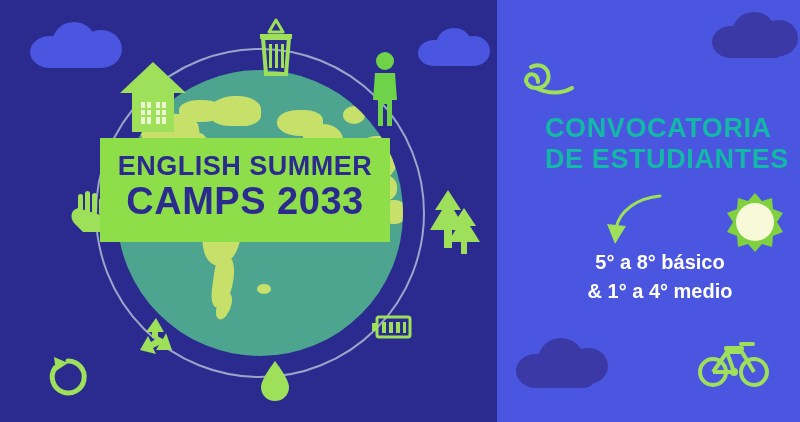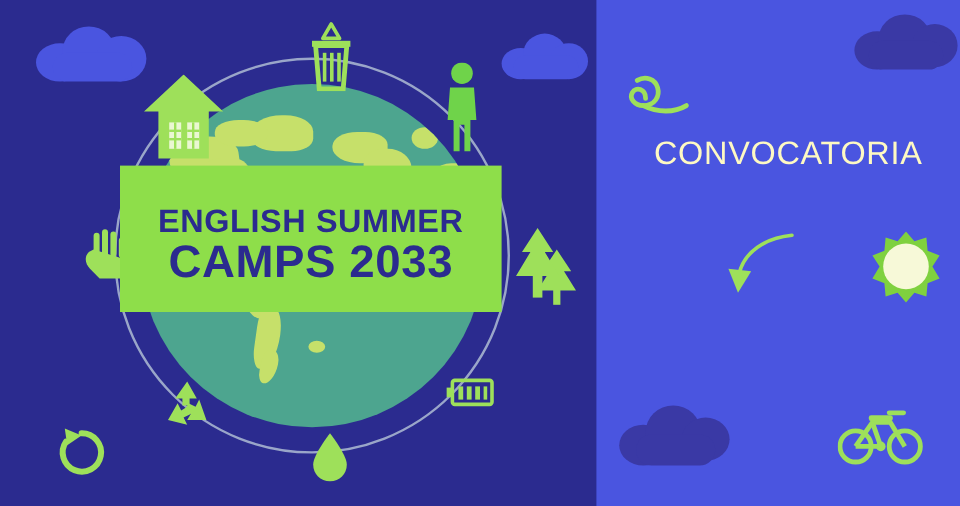--- a/index.html
+++ b/index.html
@@ -60,22 +60,22 @@
     overflow: hidden;
   }
   .land {
     position: absolute;
     background: #c6e06a;
   }
   
   .headline {
     position: absolute;
     left: 100px; top: 138px;
-    width: 318px;
-    padding: 32px 10px 16px 10px;
+    width: 290px;
+    padding: 14px 10px 16px 10px;
     background: #8ede4a;
     box-sizing: border-box;
     text-align: center;
     z-index: 40;
   }
   .hl-1 {
     color: #2b2b8f;
     font-size: 27px;
     font-weight: bold;
     letter-spacing: 0.5px;
@@ -97,23 +97,23 @@
     line-height: 1.0;
     margin: 0;
   }
   
   .conv {
     position: absolute;
     left: 545px; top: 113px;
     width: 250px;
   }
   .conv-line {
-    color: #fef9c3;
+    color: #14b8a6;
     font-size: 27px;
-    font-weight: normal;
+    font-weight: bold;
     letter-spacing: 0.6px;
     line-height: 1.15;
   }
   .levels {
     position: absolute;
     left: 545px; top: 248px;
     width: 230px;
     text-align: center;
   }
   .levels-line {
@@ -331,16 +331,21 @@
 
   <div class="ico" style="left:598px; top:192px;">
     <svg width="66" height="58" viewBox="0 0 66 58">
       <path d="M62,4 C40,6 22,18 18,36" fill="none" stroke="#9ee05a" stroke-width="3" stroke-linecap="round"></path>
       <polygon points="9,32 28,34 17,52" fill="#9ee05a"></polygon>
     </svg>
   </div>
 
   <div class="conv">
     <div class="conv-line">CONVOCATORIA</div>
-  </div>
-
+    <div class="conv-line">DE ESTUDIANTES</div>
+  </div>
+
+  <div class="levels">
+    <div class="levels-line">5° a 8° básico</div>
+    <div class="levels-line">&amp; 1° a 4° medio</div>
+  </div>
 
 </div>
 
 </body></html>

